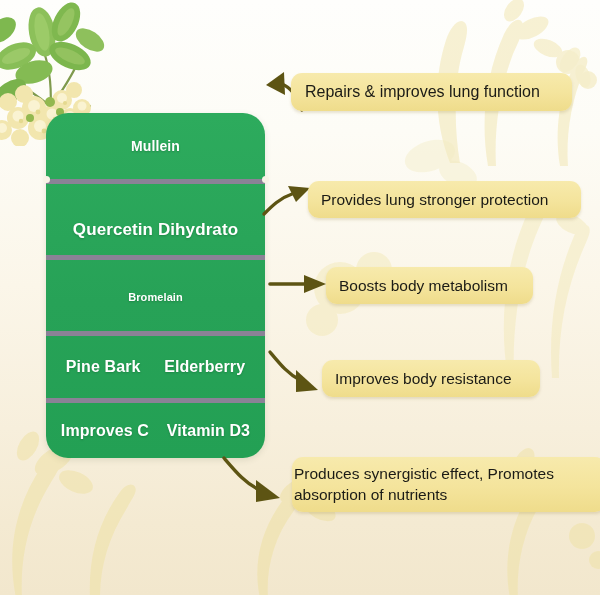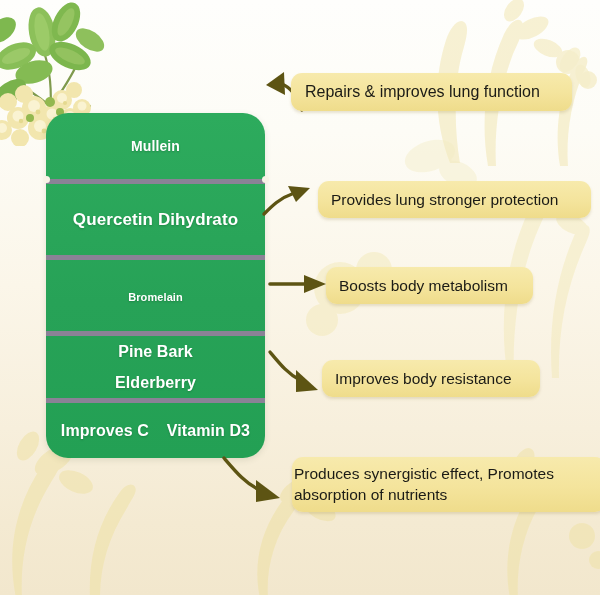--- a/index.html
+++ b/index.html
@@ -212,31 +212,31 @@
     </svg>
   </div>
 
   <div id="panel">
 
     <div class="panel-row" style="top:0px;height:66px;font-size:14px;">
       <span class="cell">Mullein</span>
     </div>
     <div class="divider" style="top:66px;"></div>
 
-    <div class="panel-row" style="top:71px;height:71px;font-size:17px;">
+    <div class="panel-row" style="top:81px;height:71px;font-size:17px;">
       <span class="cell">Quercetin Dihydrato</span>
     </div>
     <div class="divider" style="top:142px;"></div>
 
     <div class="panel-row" style="top:147px;height:73px;font-size:11px;">
       <span class="cell">Bromelain</span>
     </div>
     <div class="divider" style="top:218px;"></div>
 
-    <div class="panel-row" style="top:223px;height:62px;font-size:16px;justify-content:space-around;padding:0 8px;box-sizing:border-box;flex-direction:column;">
+    <div class="panel-row" style="top:223px;height:62px;font-size:16px;justify-content:space-around;padding:0 8px;box-sizing:border-box;">
       <span class="cell">Pine Bark</span>
       <span class="cell">Elderberry</span>
     </div>
     <div class="divider" style="top:285px;"></div>
 
     <div class="panel-row" style="top:290px;height:55px;font-size:16px;justify-content:space-around;padding:0 6px;box-sizing:border-box;">
       <span class="cell">Improves C</span>
       <span class="cell">Vitamin D3</span>
     </div>
   </div>
@@ -276,21 +276,21 @@
     <svg width="68" height="56" viewBox="0 0 68 56">
       <path d="M2 6 C14 20 24 32 38 38" stroke="#5d5413" stroke-width="3.4" fill="none" stroke-linecap="round"></path>
       <path d="M34 28 L58 46 L34 50 Z" fill="#5d5413"></path>
     </svg>
   </div>
 
   <div class="callout" style="left:291px;top:73px;width:281px;height:38px;padding:0 14px;font-size:16px;">
     <span class="ctext">Repairs &amp; improves lung function</span>
   </div>
 
-  <div class="callout" style="left:318px;top:181px;width:273px;height:37px;padding:0 13px;font-size:15.5px;">
+  <div class="callout" style="left:308px;top:181px;width:273px;height:37px;padding:0 13px;font-size:15.5px;">
     <span class="ctext">Provides lung stronger protection</span>
   </div>
 
   <div class="callout" style="left:326px;top:267px;width:207px;height:37px;padding:0 13px;font-size:15.5px;">
     <span class="ctext">Boosts body metabolism</span>
   </div>
 
   <div class="callout" style="left:322px;top:360px;width:218px;height:37px;padding:0 13px;font-size:15.5px;">
     <span class="ctext">Improves body resistance</span>
   </div>

